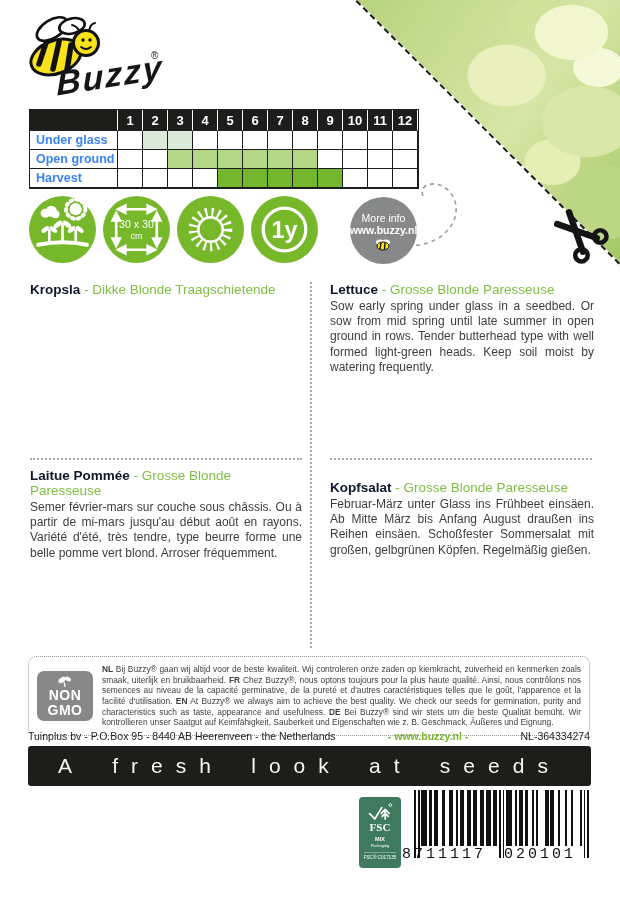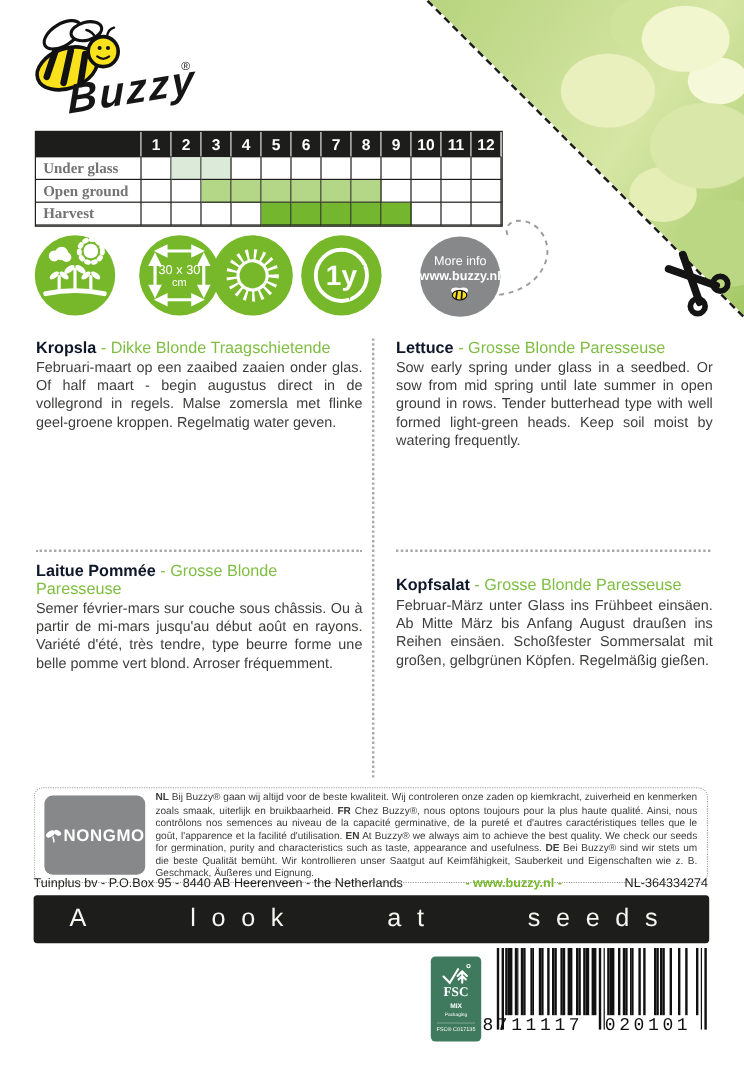--- a/index.html
+++ b/index.html
@@ -29,21 +29,21 @@
       border-top:2px dashed #1a1a1a;transform:rotate(45deg);transform-origin:0 0;}
   .scissors{position:absolute;left:549px;top:204px;width:56px;height:56px;transform:rotate(45deg);}
 
   
   .cal{position:absolute;left:29px;top:109px;display:grid;
       grid-template-columns:88px repeat(12,25px);border:1.5px solid #1d1d1b;background:#fff;}
   .cal .c{border-right:1px solid #1d1d1b;border-bottom:1px solid #1d1d1b;height:18px;
       display:flex;align-items:center;justify-content:center;font-size:12.5px;}
   .cal .h{background:#1d1d1b;color:#fff;font-weight:bold;height:20px;font-size:13px;
       border-right:1px solid #ffffff;border-bottom:1px solid #1d1d1b;}
-  .cal .lab{justify-content:flex-start;padding-left:6px;font-weight:bold;color:#737373;font-family:Liberation Serif, serif;}
+  .cal .lab{justify-content:flex-start;padding-left:6px;font-weight:bold;color:#3b82f6;}
 
   
   .badge{position:absolute;width:67px;height:67px;border-radius:50%;background:#76b82a;
       display:flex;flex-direction:column;align-items:center;justify-content:center;}
   .badge svg{display:block;}
   .gray{background:#87888a;}
   .minfo1{color:#fff;font-size:10.5px;margin-top:2px;}
   .minfo2{color:#fff;font-size:10.5px;font-weight:bold;}
   .trail{position:absolute;left:390px;top:172px;pointer-events:none;}
 
@@ -52,22 +52,22 @@
   .desc .head{font-size:13.5px;margin-bottom:2px;}
   .d-name{font-weight:bold;color:#0f172a;}
   .d-sep,.d-var{color:#7fbe42;}
   .desc .body{font-size:12px;line-height:1.27;text-align:justify;color:#3d3d3c;}
   .hdot{position:absolute;height:0;border-top:2px dotted #a8a8a8;}
   .vdot{position:absolute;width:0;border-left:2px dotted #a8a8a8;}
 
   
   .qbox{position:absolute;left:28px;top:656px;width:562px;height:80px;border:1.5px dotted #9b9b9b;
       border-radius:8px;display:flex;align-items:center;padding:2px 8px 2px 8px;box-sizing:border-box;}
-  .nongmo{flex:0 0 56px;height:66px;background:#87888a;border-radius:7px;color:#fff;
-      display:flex;flex-direction:row;align-items:center;justify-content:center;margin-right:9px;}
+  .nongmo{flex:0 0 56px;height:50px;background:#87888a;border-radius:7px;color:#fff;
+      display:flex;flex-direction:column;align-items:center;justify-content:center;margin-right:9px;}
   .nongmo .t{font-weight:bold;font-size:14px;line-height:1.05;letter-spacing:.5px;}
   .qtext{font-size:8.4px;line-height:1.26;text-align:justify;color:#3d3d3c;}
 
   
   .addr{position:absolute;left:28px;top:730px;width:562px;display:flex;justify-content:space-between;
       font-size:10.5px;color:#1d1d1b;}
   .addr .site{color:#76b82a;font-weight:bold;}
   .tagline{position:absolute;left:28px;top:746px;width:563px;height:40px;background:#1d1d1b;
       border-radius:3px;display:flex;align-items:center;justify-content:space-between;
       padding:0 30px;box-sizing:border-box;}
@@ -204,21 +204,21 @@
           <ellipse cx="28.5" cy="28" rx="5" ry="2.4" fill="#fff" stroke="none" transform="rotate(-38 28.5 28)"></ellipse>
           <ellipse cx="37.5" cy="28" rx="5" ry="2.4" fill="#fff" stroke="none" transform="rotate(38 37.5 28)"></ellipse>
           <line x1="46" y1="46" x2="46" y2="34"></line>
           <ellipse cx="42" cy="33" rx="4.5" ry="2.2" fill="#fff" stroke="none" transform="rotate(-38 42 33)"></ellipse>
           <ellipse cx="50" cy="33" rx="4.5" ry="2.2" fill="#fff" stroke="none" transform="rotate(38 50 33)"></ellipse>
         </g>
       </g>
     </svg>
   </div>
 
-  <div class="badge" style="left:116px;top:196px;text-align:right;">
+  <div class="badge" style="left:103px;top:196px;text-align:right;">
     <svg width="67" height="67" viewBox="0 0 66 66">
       <g stroke="#fff" stroke-width="2.6" fill="#fff" stroke-linecap="round">
         <line x1="21" y1="13" x2="45" y2="13"></line>
         <polygon points="15,13 22,9.5 22,16.5"></polygon>
           <polygon points="51,13 44,9.5 44,16.5"></polygon>
         <line x1="21" y1="53" x2="45" y2="53"></line>
         <polygon points="15,53 22,49.5 22,56.5"></polygon>
           <polygon points="51,53 44,49.5 44,56.5"></polygon>
         <line x1="13" y1="23" x2="13" y2="43"></line>
         <polygon points="13,17 9.5,24 16.5,24"></polygon>
@@ -257,21 +257,20 @@
       <ellipse cx="6" cy="4" rx="4" ry="2.5" fill="#fff"></ellipse>
       <ellipse cx="12" cy="4" rx="4" ry="2.5" fill="#fff"></ellipse>
       <ellipse cx="9" cy="8" rx="6" ry="4" fill="#f9e21c" stroke="#111" stroke-width="1"></ellipse>
       <line x1="7" y1="4.5" x2="6" y2="11" stroke="#111" stroke-width="1.4"></line>
       <line x1="11" y1="4.5" x2="10.5" y2="11.5" stroke="#111" stroke-width="1.4"></line>
     </svg>
   </div>
 
   <div class="desc" style="left:30px;top:282px;">
     <div class="head"><span class="d-name">Kropsla</span> <span class="d-sep">-</span> <span class="d-var">Dikke Blonde Traagschietende</span></div>
-    <div class="body">Februari-maart op een zaaibed zaaien onder glas. Of half maart - begin augustus direct in de vollegrond in regels. Malse zomersla met flinke geel-groene kroppen. Regelmatig water geven.</div>
   </div>
   <div class="desc" style="left:30px;top:468px;">
     <div class="head"><span class="d-name">Laitue Pommée</span> <span class="d-sep">-</span> <span class="d-var">Grosse Blonde Paresseuse</span></div>
     <div class="body">Semer février-mars sur couche sous châssis. Ou à partir de mi-mars jusqu'au début août en rayons. Variété d'été, très tendre, type beurre forme une belle pomme vert blond. Arroser fréquemment.</div>
   </div>
   <div class="desc" style="left:330px;top:282px;width:264px;">
     <div class="head"><span class="d-name">Lettuce</span> <span class="d-sep">-</span> <span class="d-var">Grosse Blonde Paresseuse</span></div>
     <div class="body">Sow early spring under glass in a seedbed. Or sow from mid spring until late summer in open ground in rows. Tender butterhead type with well formed light-green heads. Keep soil moist by watering frequently.</div>
   </div>
   <div class="desc" style="left:330px;top:468px;width:264px;margin-top:12px;">
@@ -297,20 +296,21 @@
   </div>
 
   <div class="addr">
     <span>Tuinplus bv - P.O.Box 95 - 8440 AB Heerenveen - the Netherlands</span>
     <span class="site">- www.buzzy.nl -</span>
     <span>NL-364334274</span>
   </div>
 
   <div class="tagline">
       <span class="word">A</span>
+      <span class="word">fresh</span>
       <span class="word">look</span>
       <span class="word">at</span>
       <span class="word">seeds</span>
     </div>
 
   <div class="fsc">
     <svg width="26" height="20" viewBox="0 0 30 22">
       <g stroke="#fff" stroke-width="2" fill="none" stroke-linecap="round">
         <path d="M3 13 L9 19 L17 6"></path>
         <path d="M21 19 V8 M21 8 L16.5 12.5 M21 8 L25.5 12.5 M21 12.5 L17.5 16 M21 12.5 L24.5 16"></path>

